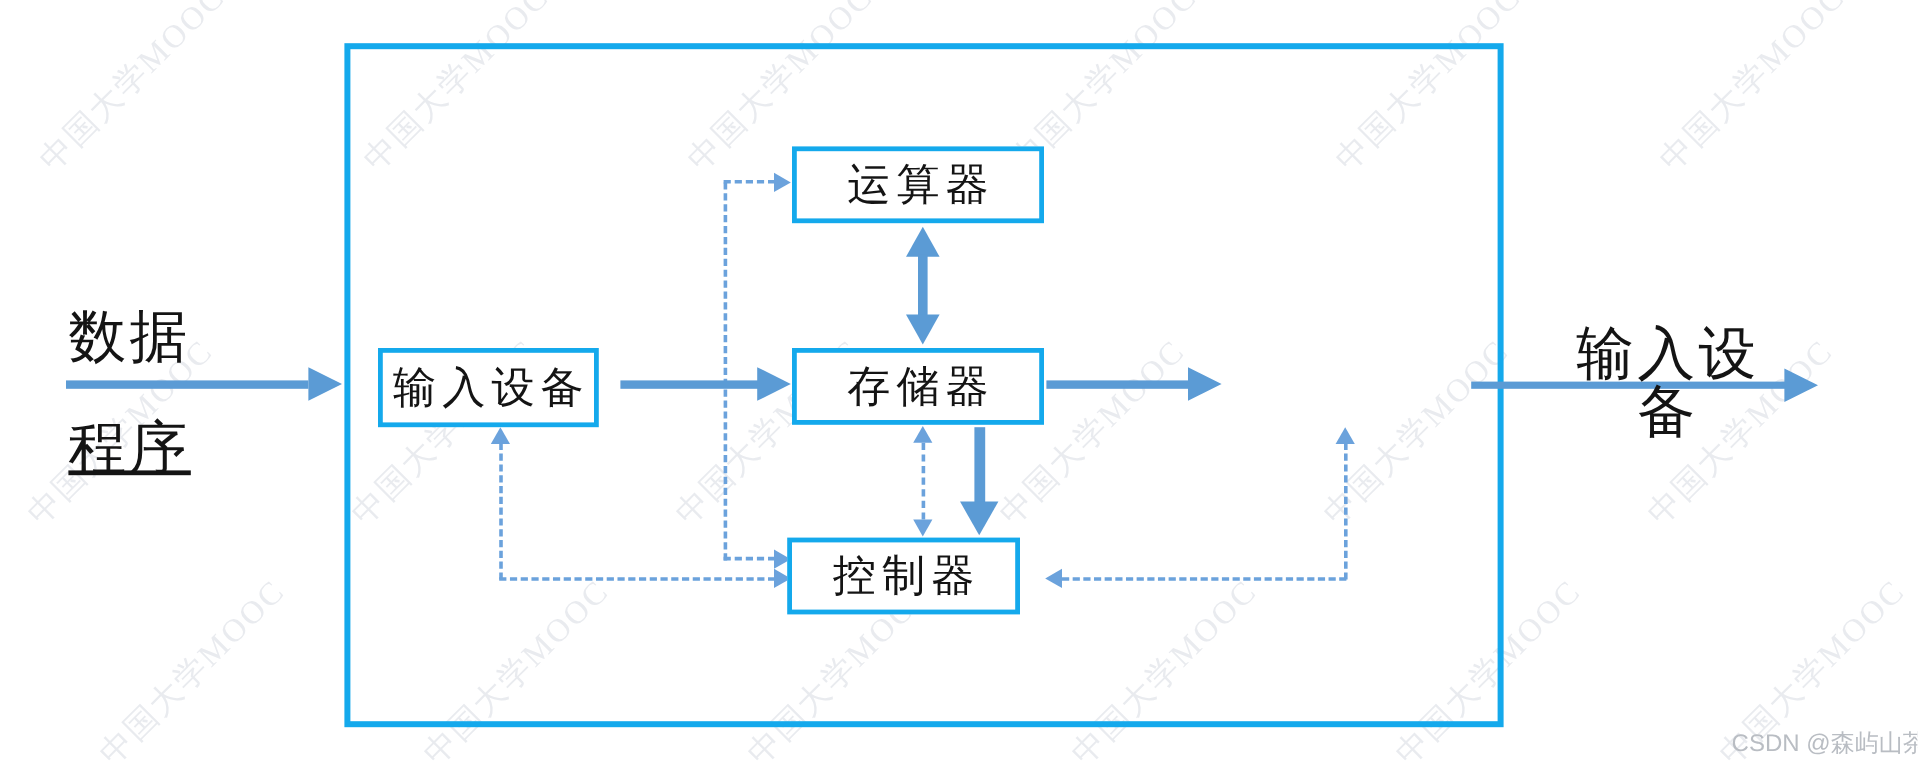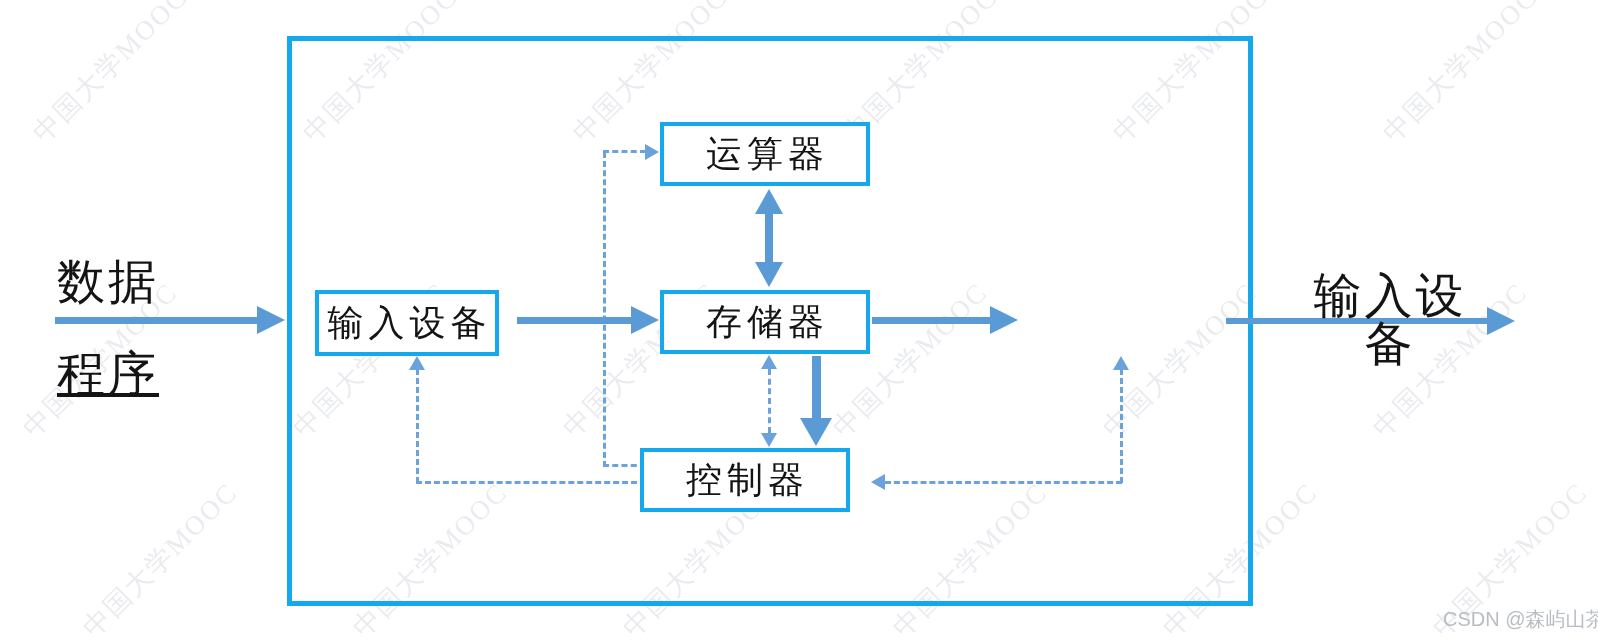--- a/index.html
+++ b/index.html
@@ -157,21 +157,21 @@
 
   <div class="node" style="left:315px; top:290px; width:184px; height:66px;">
     <span>输入设备</span>
   </div>
   <div class="node" style="left:660px; top:122px; width:210px; height:64px;">
     <span>运算器</span>
   </div>
   <div class="node" style="left:660px; top:290px; width:210px; height:64px;">
     <span>存储器</span>
   </div>
-  <div class="node" style="left:640px; top:448px; width:210px; height:64px;">
+  <div class="node" style="left:656px; top:448px; width:194px; height:64px;">
     <span>控制器</span>
   </div>
 
   <div class="lbl" style="left:57px; top:258px;">数据</div>
   <div class="lbl" style="left:57px; top:350px;text-decoration:underline;">程序</div>
   <div class="lbl" style="left:1305px; top:272px; width:170px; text-align:center;">输入设备</div>
 
   <div class="credit">CSDN @森屿山茶</div>
 
 </div>

